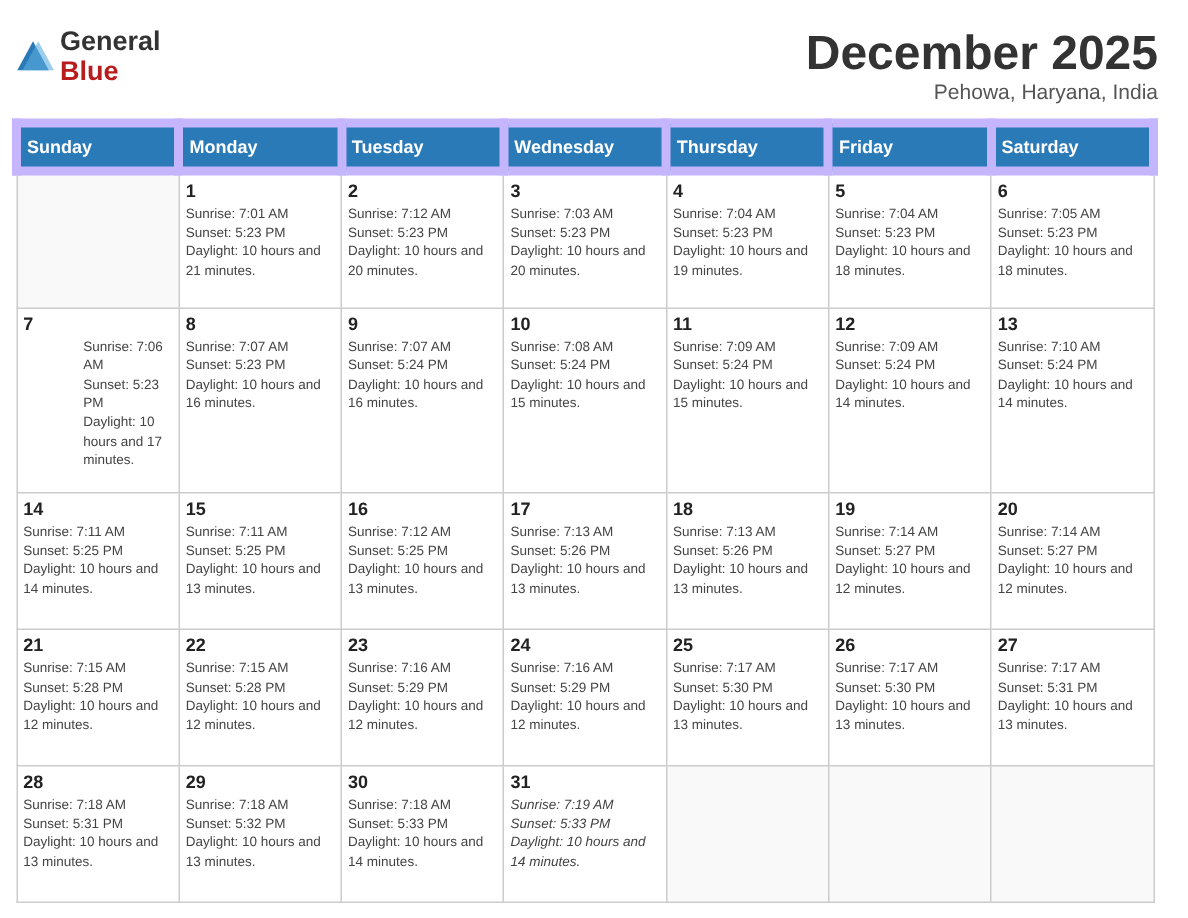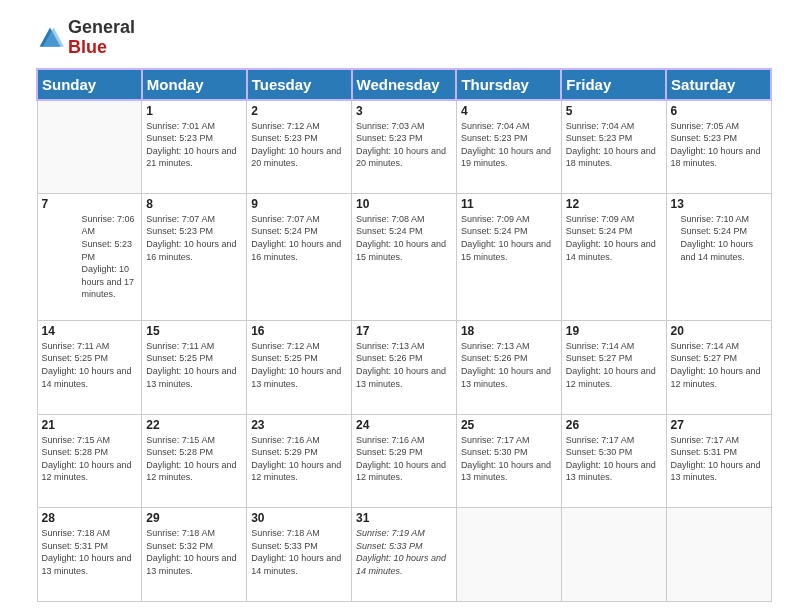--- a/index.html
+++ b/index.html
@@ -6,21 +6,21 @@
     body {
       width: 792px;
       height: 612px;
       background: #fff;
       font-family: Arial, sans-serif;
       overflow: hidden;
     }
     .page {
       width: 792px;
       height: 612px;
-      padding: 18px 20px 10px 36px;
+      padding: 18px 20px 10px 8px;
       display: flex;
       flex-direction: column;
     }
     .header {
       display: flex;
       justify-content: space-between;
       align-items: flex-start;
       margin-bottom: 10px;
     }
     .logo {
@@ -63,25 +63,25 @@
     .calendar {
       flex: 1;
       border: 1px solid #ccc;
       border-collapse: collapse;
       width: 100%;
       table-layout: fixed;
     }
     .calendar th {
       background: #2a7ab8;
       color: #fff;
-      font-size: 15px;
+      font-size: 12px;
       font-weight: bold;
       padding: 6px 4px;
       text-align: left;
-      border: 2px solid #c4b5fd;
+      border: 6px solid #c4b5fd;
     }
     .calendar td {
       border: 1px solid #ccc;
       vertical-align: top;
       padding: 3px 4px;
       font-size: 9.5px;
       color: #333;
       height: 82px;
     }
     .day-num {
@@ -108,20 +108,24 @@
     <div class="logo">
       <svg class="logo-icon" viewBox="0 0 32 32">
         <polygon points="16,4 28,26 4,26" fill="#2a7ab8"></polygon>
         <polygon points="20,4 32,26 8,26" fill="#5aabde" opacity="0.6"></polygon>
       </svg>
       <div class="logo-text">
         <span class="logo-general">General</span>
         <span class="logo-blue">Blue</span>
       </div>
     </div>
+    <div class="title-block">
+      <div class="cal-title">December 2025</div>
+      <div class="cal-subtitle">Pehowa, Haryana, India</div>
+    </div>
   </div>
 
   <table class="calendar">
     <thead>
       <tr>
       <th>Sunday</th>
           <th>Monday</th>
           <th>Tuesday</th>
           <th>Wednesday</th>
           <th>Thursday</th>
@@ -201,21 +205,21 @@
 Daylight: 10 hours and 15 minutes.</div>
           </td>
           <td>
             <span class="day-num">12</span>
             <div class="day-info" style="white-space: pre-line;">Sunrise: 7:09 AM
 Sunset: 5:24 PM
 Daylight: 10 hours and 14 minutes.</div>
           </td>
           <td>
             <span class="day-num">13</span>
-            <div class="day-info" style="white-space: pre-line; margin-left: 10px;">Sunrise: 7:10 AM
+            <div class="day-info" style="white-space: pre-line;">Sunrise: 7:10 AM
 Sunset: 5:24 PM
 Daylight: 10 hours and 14 minutes.</div>
           </td>
         </tr>
         <tr>
           <td>
             <span class="day-num">14</span>
             <div class="day-info" style="white-space: pre-line;">Sunrise: 7:11 AM
 Sunset: 5:25 PM
 Daylight: 10 hours and 14 minutes.</div>

